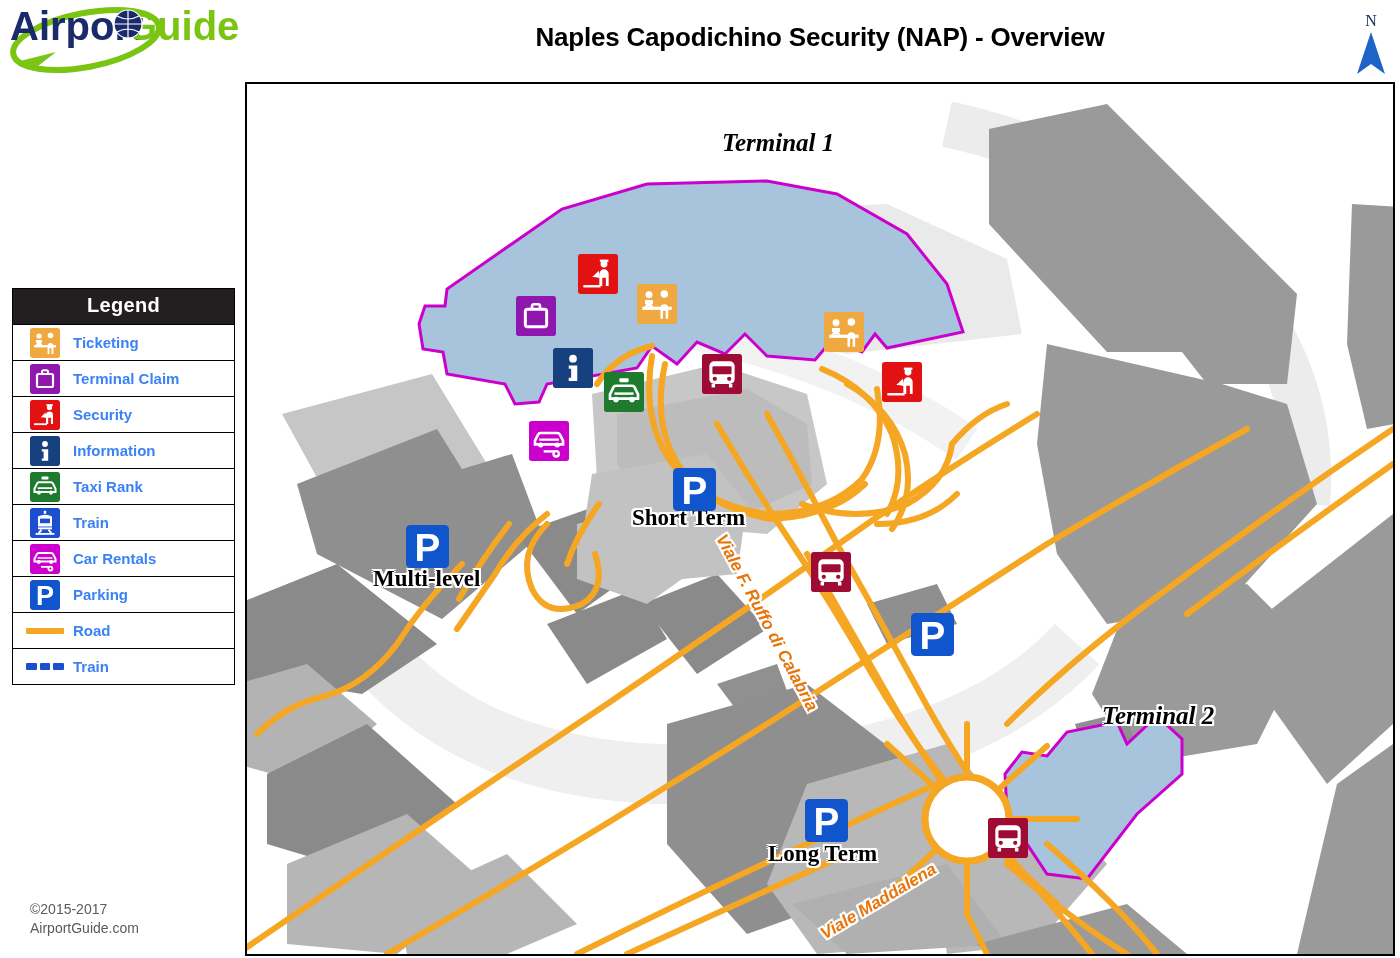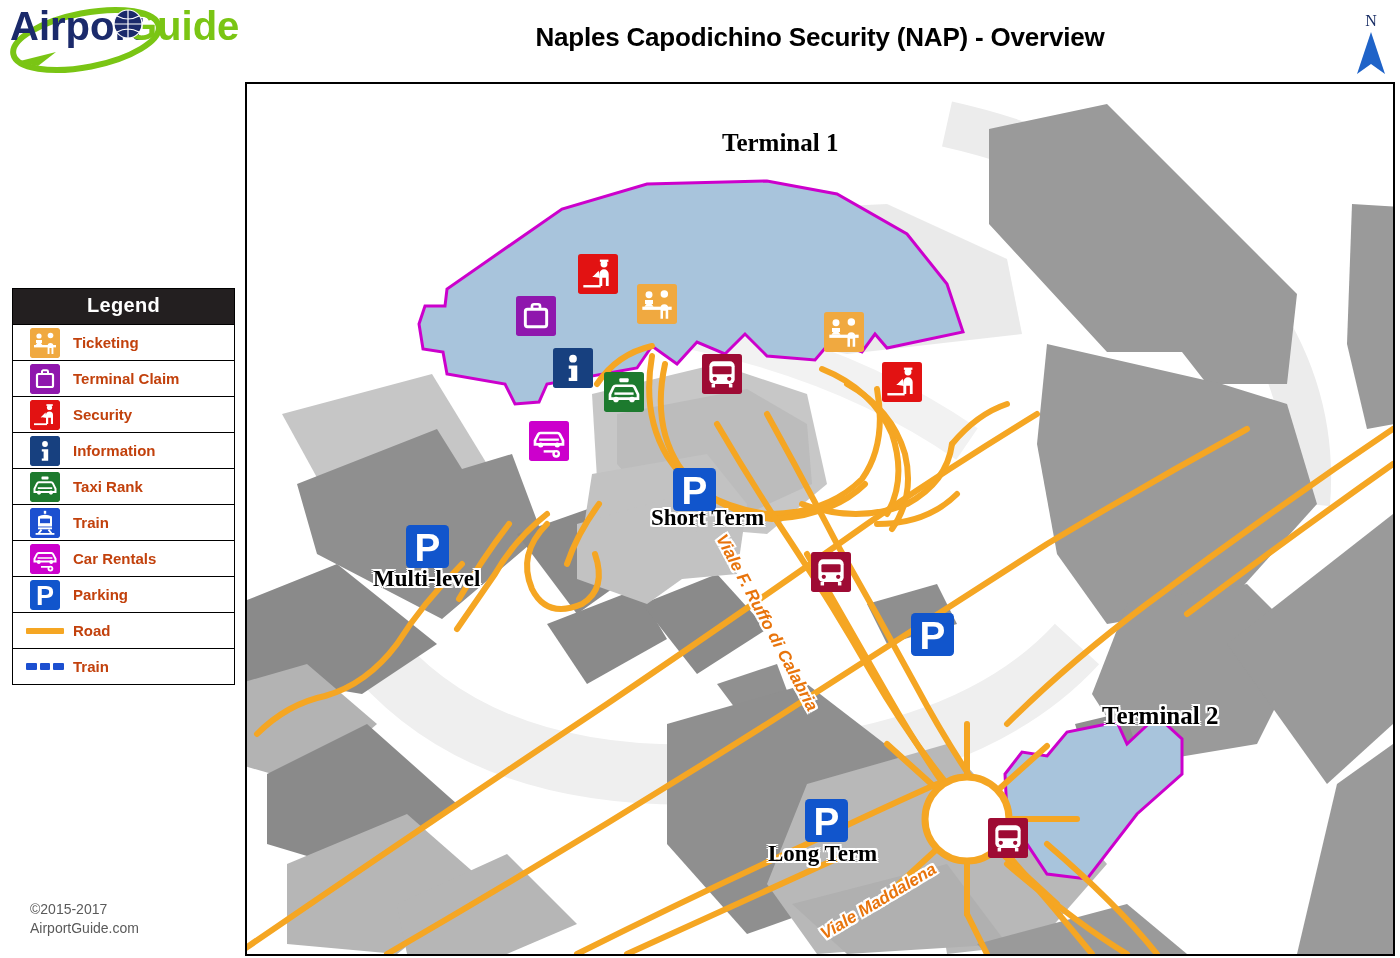--- a/index.html
+++ b/index.html
@@ -64,21 +64,21 @@
     height: 36px;
     border-top: 1px solid #000;
     padding-left: 8px;
   }
   .legend-row:first-of-type { border-top: none; }
   .legend-icon-cell {
     width: 48px; display: flex; align-items: center; justify-content: center;
     flex: 0 0 48px;
   }
   .legend-label {
-    font-size: 15px; font-weight: bold; color: #c2410c;
+    font-size: 15px; font-weight: bold; color: #3b82f6;
     padding-left: 4px;
   }
 
   
   .mi { position: relative; display: block; border-radius: 2px; }
 
   
   .sw-road { width: 38px; height: 6px; background: #f5a623; border-radius: 1px; }
   .sw-train { width: 38px; height: 7px; display: flex; gap: 3px; }
   .sw-train i { flex: 1; background: #1c4fd0; border-radius: 1px; }
@@ -105,21 +105,21 @@
   .map-label {
     position: absolute;
     font-family: "Liberation Serif", serif;
     font-weight: bold;
     color: #000;
     white-space: nowrap;
     text-shadow:
       -2px -2px 0 #fff, 2px -2px 0 #fff, -2px 2px 0 #fff, 2px 2px 0 #fff,
       -2px 0 0 #fff, 2px 0 0 #fff, 0 -2px 0 #fff, 0 2px 0 #fff;
   }
-  .terminal-label { font-size: 25px; }
+  .terminal-label { font-size: 25px; font-style: italic; }
   .parking-label { font-size: 23px; }
   .road-label {
     position: absolute;
     font-family: "Liberation Sans", sans-serif;
     font-style: italic; font-weight: bold;
     font-size: 17px;
     color: #e8740c;
     white-space: nowrap;
     text-shadow:
       -2px -2px 0 #fff, 2px -2px 0 #fff, -2px 2px 0 #fff, 2px 2px 0 #fff,
@@ -405,21 +405,21 @@
     <g fill="none" stroke="#1c4fd0" stroke-width="4" stroke-dasharray="14 9" opacity="0">
       <path d="M0,0 L0,0"></path>
     </g>
 
   </svg>
 
   <div class="map-label terminal-label" style="left:475px; top:45px;">Terminal 1</div>
   <div class="map-label terminal-label" style="left:855px; top:618px;">Terminal 2</div>
 
   <div class="map-label parking-label" style="left:126px; top:482px;">Multi-level</div>
-  <div class="map-label parking-label" style="left:404px; top:421px;">Short Term</div>
+  <div class="map-label parking-label" style="left:385px; top:421px;">Short Term</div>
   <div class="map-label parking-label" style="left:521px; top:757px;">Long Term</div>
 
   <div class="road-label" style="left:482px; top:447px; transform:rotate(62deg);">Viale F. Ruffo di Calabria</div>
   <div class="road-label" style="left:570px; top:843px; transform:rotate(-31deg);">Viale Maddalena</div>
 
   <span class="map-icon" style="left:331px; top:170px;">
     <svg width="40" height="40" viewBox="0 0 30 30">
       <rect width="30" height="30" rx="2" fill="#e21212"></rect>
       <circle cx="19.5" cy="7.5" r="2.6" fill="#fff"></circle>
           <rect x="16.4" y="4.2" width="6.4" height="1.7" fill="#fff"></rect>

